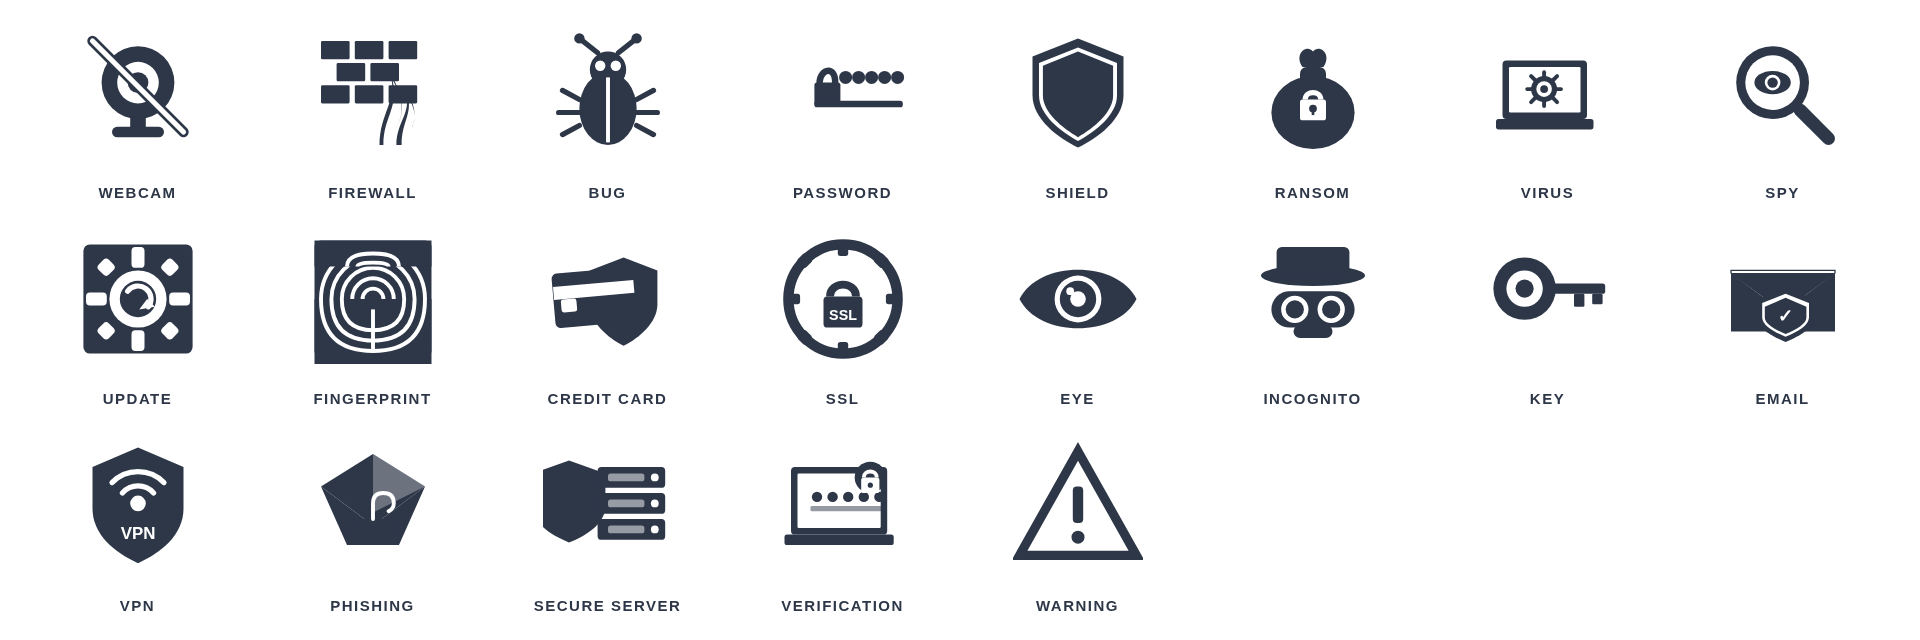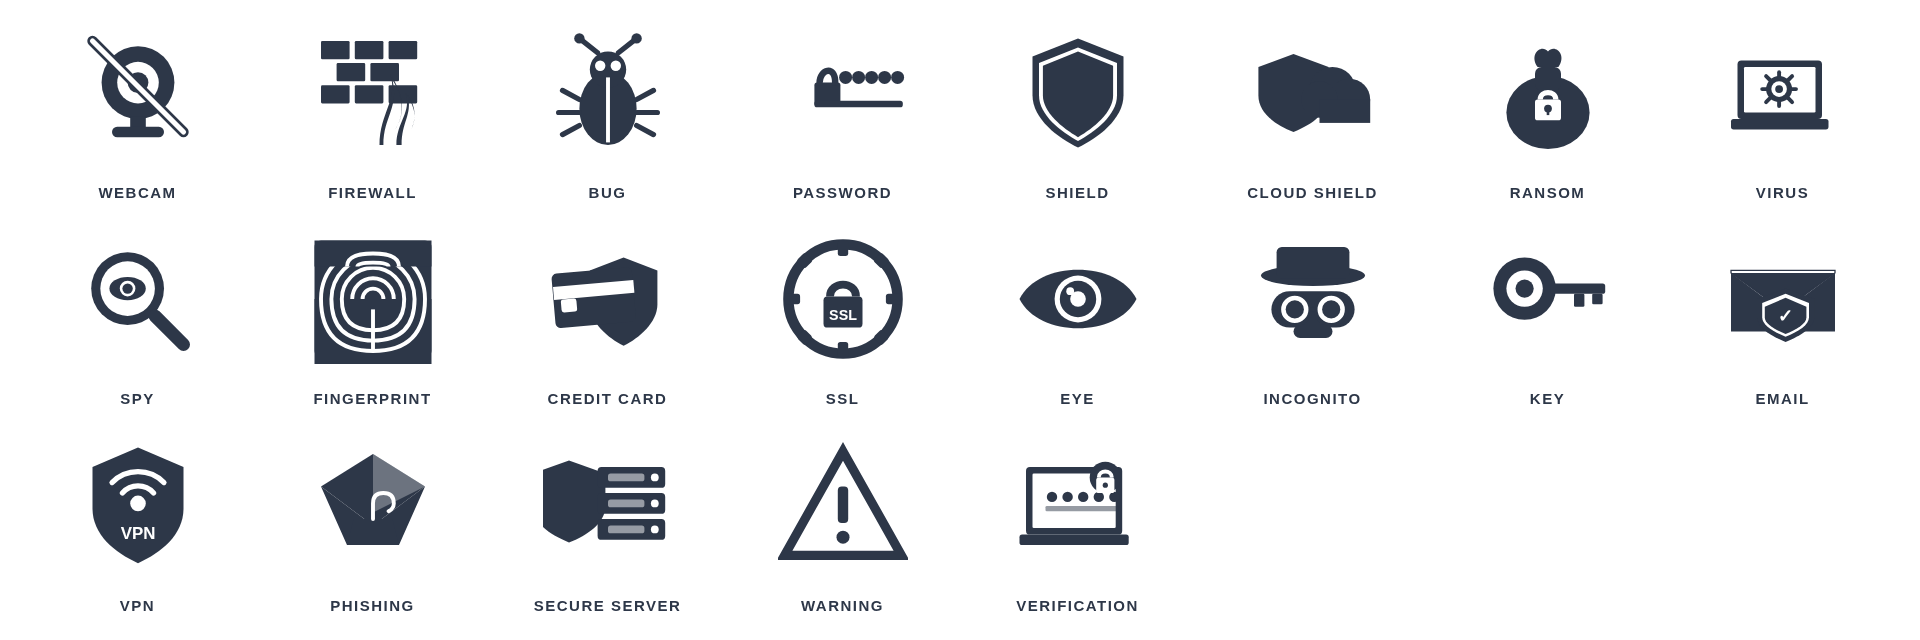--- a/index.html
+++ b/index.html
@@ -144,34 +144,20 @@
     <div class="icon-wrap">
       <svg viewBox="0 0 100 100" xmlns="http://www.w3.org/2000/svg">
         <path d="M50 8 L85 22 L85 52 C85 70 65 85 50 92 C35 85 15 70 15 52 L15 22 Z" fill="#2d3748"></path>
         <path d="M50 15 L80 27 L80 52 C80 67 63 80 50 87 C37 80 20 67 20 52 L20 27 Z" fill="white"></path>
         <path d="M50 18 L77 29 L77 52 C77 65 62 77 50 84 C38 77 23 65 23 52 L23 29 Z" fill="#2d3748"></path>
       </svg>
     </div>
     <span class="icon-label">SHIELD</span>
   </div>
 
-  <div class="icon-cell">
-    <div class="icon-wrap">
-      <svg viewBox="0 0 100 100" xmlns="http://www.w3.org/2000/svg">
-
-        <path d="M35 20 L62 30 L62 52 C62 65 50 74 35 80 C20 74 8 65 8 52 L8 30 Z" fill="#2d3748"></path>
-
-        <circle cx="65" cy="48" r="18" fill="#2d3748"></circle>
-        <circle cx="78" cy="55" r="16" fill="#2d3748"></circle>
-        <circle cx="55" cy="55" r="14" fill="#2d3748"></circle>
-        <rect x="55" y="55" width="39" height="18" fill="#2d3748"></rect>
-      </svg>
-    </div>
-    <span class="icon-label">CLOUD SHIELD</span>
-  </div>
 
   <div class="icon-cell">
     <div class="icon-wrap">
       <svg viewBox="0 0 100 100" xmlns="http://www.w3.org/2000/svg">
 
         <ellipse cx="50" cy="65" rx="32" ry="28" fill="#2d3748"></ellipse>
 
         <rect x="40" y="30" width="20" height="18" rx="5" fill="#2d3748"></rect>
 
         <path d="M42 30 C35 20 45 12 50 18 C55 12 65 20 58 30" fill="#2d3748"></path>
@@ -219,20 +205,45 @@
         <ellipse cx="42" cy="42" rx="14" ry="9" fill="#2d3748"></ellipse>
         <circle cx="42" cy="42" r="6" fill="white"></circle>
         <circle cx="42" cy="42" r="4" fill="#2d3748"></circle>
 
         <line x1="63" y1="63" x2="85" y2="85" stroke="#2d3748" stroke-width="10" stroke-linecap="round"></line>
       </svg>
     </div>
     <span class="icon-label">SPY</span>
   </div>
 
+  <div class="icon-cell">
+    <div class="icon-wrap">
+      <svg viewBox="0 0 100 100" xmlns="http://www.w3.org/2000/svg">
+
+        <rect x="8" y="8" width="84" height="84" rx="5" fill="#2d3748"></rect>
+
+        <circle cx="50" cy="50" r="22" fill="white"></circle>
+
+        <rect x="45" y="10" width="10" height="16" rx="3" fill="white"></rect>
+        <rect x="45" y="74" width="10" height="16" rx="3" fill="white"></rect>
+        <rect x="10" y="45" width="16" height="10" rx="3" fill="white"></rect>
+        <rect x="74" y="45" width="16" height="10" rx="3" fill="white"></rect>
+        <rect x="20" y="20" width="11" height="11" rx="3" transform="rotate(45 25.5 25.5)" fill="white"></rect>
+        <rect x="69" y="20" width="11" height="11" rx="3" transform="rotate(45 74.5 25.5)" fill="white"></rect>
+        <rect x="20" y="69" width="11" height="11" rx="3" transform="rotate(45 25.5 74.5)" fill="white"></rect>
+        <rect x="69" y="69" width="11" height="11" rx="3" transform="rotate(45 74.5 74.5)" fill="white"></rect>
+
+        <circle cx="50" cy="50" r="14" fill="#2d3748"></circle>
+
+        <path d="M42 44 A10 10 0 1 1 58 56" fill="none" stroke="white" stroke-width="4" stroke-linecap="round"></path>
+        <polygon points="57,50 63,56 51,58" fill="white"></polygon>
+      </svg>
+    </div>
+    <span class="icon-label">UPDATE</span>
+  </div>
 
   <div class="icon-cell">
     <div class="icon-wrap">
       <svg viewBox="0 0 100 100" xmlns="http://www.w3.org/2000/svg">
 
         <rect x="5" y="5" width="90" height="90" rx="5" fill="#2d3748"></rect>
 
         <circle cx="50" cy="50" r="8" fill="none" stroke="white" stroke-width="3"></circle>
         <circle cx="50" cy="50" r="16" fill="none" stroke="white" stroke-width="3"></circle>
         <circle cx="50" cy="50" r="24" fill="none" stroke="white" stroke-width="3"></circle>
@@ -416,33 +427,20 @@
         <rect x="50" y="65" width="28" height="6" rx="2" fill="white" opacity="0.5"></rect>
       </svg>
     </div>
     <span class="icon-label">SECURE SERVER</span>
   </div>
 
   <div class="icon-cell">
     <div class="icon-wrap">
       <svg viewBox="0 0 100 100" xmlns="http://www.w3.org/2000/svg">
 
-        <polygon points="50,8 95,88 5,88" fill="none" stroke="#2d3748" stroke-width="7"></polygon>
-
-        <rect x="46" y="35" width="8" height="28" rx="3" fill="#2d3748"></rect>
-        <circle cx="50" cy="74" r="5" fill="#2d3748"></circle>
-      </svg>
-    </div>
-    <span class="icon-label">WARNING</span>
-  </div>
-
-  <div class="icon-cell">
-    <div class="icon-wrap">
-      <svg viewBox="0 0 100 100" xmlns="http://www.w3.org/2000/svg">
-
         <rect x="10" y="20" width="74" height="52" rx="3" fill="#2d3748"></rect>
         <rect x="15" y="25" width="64" height="42" rx="1" fill="white"></rect>
         <rect x="5" y="72" width="84" height="8" rx="2" fill="#2d3748"></rect>
 
         <circle cx="30" cy="43" r="4" fill="#2d3748"></circle>
         <circle cx="42" cy="43" r="4" fill="#2d3748"></circle>
         <circle cx="54" cy="43" r="4" fill="#2d3748"></circle>
         <circle cx="66" cy="43" r="4" fill="#2d3748"></circle>
         <circle cx="78" cy="43" r="4" fill="#2d3748"></circle>
 
@@ -450,14 +448,27 @@
 
         <circle cx="71" cy="28" r="12" fill="#2d3748"></circle>
         <rect x="64" y="28" width="14" height="12" rx="2" fill="white"></rect>
         <path d="M66 28 C66 22 76 22 76 28" fill="none" stroke="white" stroke-width="3"></path>
         <circle cx="71" cy="34" r="2" fill="#2d3748"></circle>
       </svg>
     </div>
     <span class="icon-label">VERIFICATION</span>
   </div>
 
+  <div class="icon-cell">
+    <div class="icon-wrap">
+      <svg viewBox="0 0 100 100" xmlns="http://www.w3.org/2000/svg">
+
+        <polygon points="50,8 95,88 5,88" fill="none" stroke="#2d3748" stroke-width="7"></polygon>
+
+        <rect x="46" y="35" width="8" height="28" rx="3" fill="#2d3748"></rect>
+        <circle cx="50" cy="74" r="5" fill="#2d3748"></circle>
+      </svg>
+    </div>
+    <span class="icon-label">WARNING</span>
+  </div>
+
 
 </div>
 
 </body></html>

